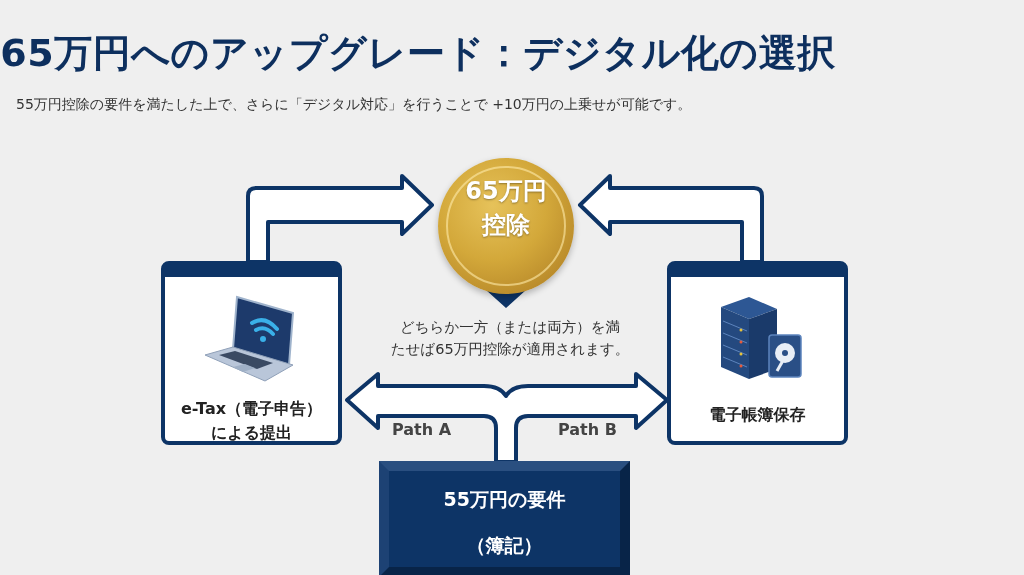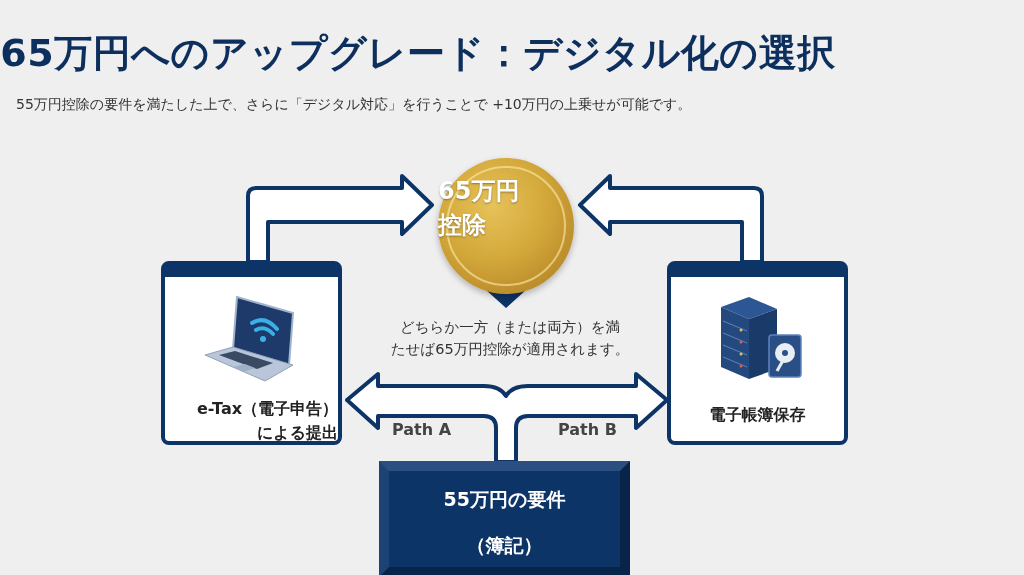--- a/index.html
+++ b/index.html
@@ -30,21 +30,21 @@
       position:absolute; left:438px; top:158px; width:136px; height:136px;
       border-radius:50%;
       background: radial-gradient(circle at 40% 35%, #e6c25a 0%, #d3a83a 45%, #b8892a 80%, #a0761f 100%);
       box-shadow: 0 3px 6px rgba(0,0,0,0.25);
     }
     .coin-inner {
       position:absolute; left:8px; top:8px; right:8px; bottom:8px;
       border-radius:50%; border:2px solid rgba(255,235,170,0.6);
     }
     .coin-text {
-      position:absolute; left:0; width:100%; 
+      position:absolute; left:0; width:100%; text-align:center;
       color:#fff; font-weight:bold; font-size:24px; line-height:34px;
       text-shadow: 0 1px 2px rgba(0,0,0,0.35);
     }
     .note {
       position:absolute; left:360px; top:316px; width:300px; text-align:center;
       font-size:14.5px; color:#333; line-height:22px;
     }
     .path-label {
       position:absolute; font-size:16px; font-weight:bold; color:#444;
     }
@@ -91,21 +91,21 @@
     <g fill="#3a4a63">
       <polygon points="22,70 38,66 76,78 60,84"></polygon>
     </g>
     <polygon points="36,82 48,79 58,83 46,87" fill="#9fb0c6"></polygon>
     <g fill="none" stroke="#3ab0e8" stroke-width="4" stroke-linecap="round">
       <path d="M55,38 Q68,30 80,44"></path>
       <path d="M59,45 Q68,40 76,49"></path>
     </g>
     <circle cx="66" cy="54" r="3" fill="#3ab0e8"></circle>
   </svg>
-  <div class="card-label" style="top:120px;text-align:right;">
+  <div class="card-label" style="top:120px;">
     <div>e-Tax（電子申告）</div>
     <div>による提出</div>
   </div>
 </div>
 
 <div class="card" style="left:667px; top:261px; width:181px; height:184px;">
   <svg width="120" height="100" style="position:absolute; left:30px; top:10px;" viewBox="0 0 120 100">
     <polygon points="20,20 48,10 76,22 48,32" fill="#2d5794"></polygon>
     <polygon points="20,20 48,32 48,92 20,80" fill="#24497f"></polygon>
     <polygon points="48,32 76,22 76,82 48,92" fill="#1a3a6a"></polygon>

